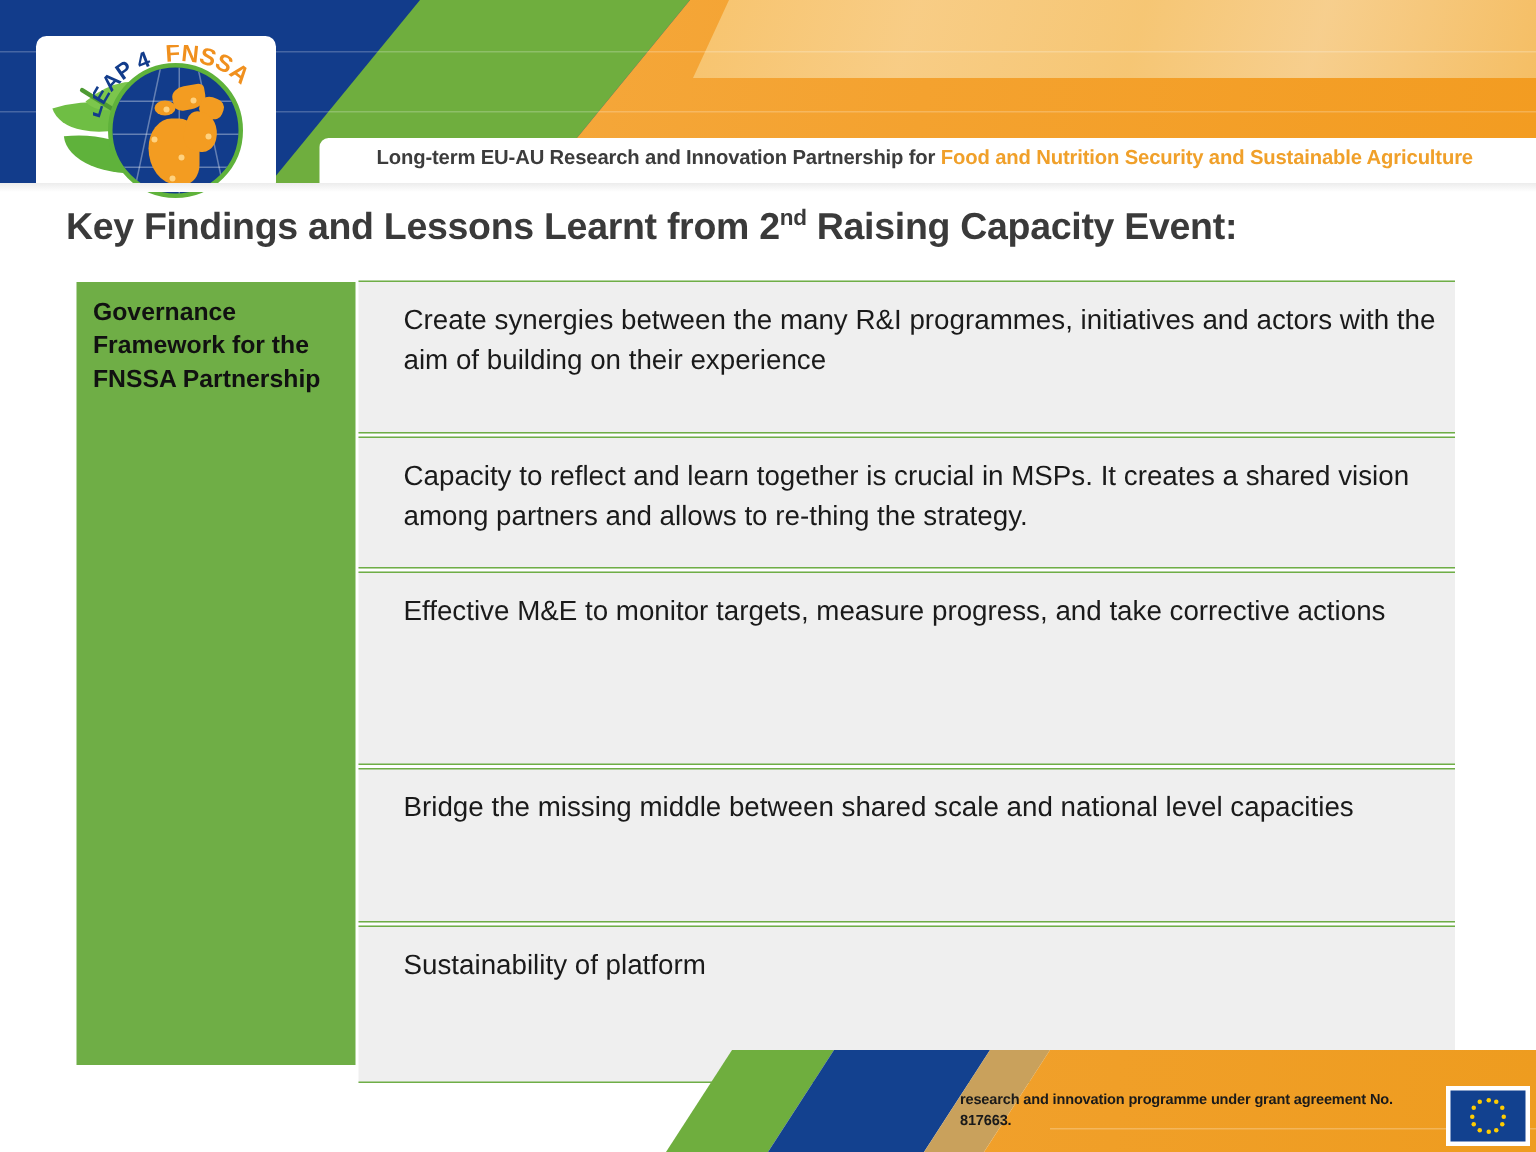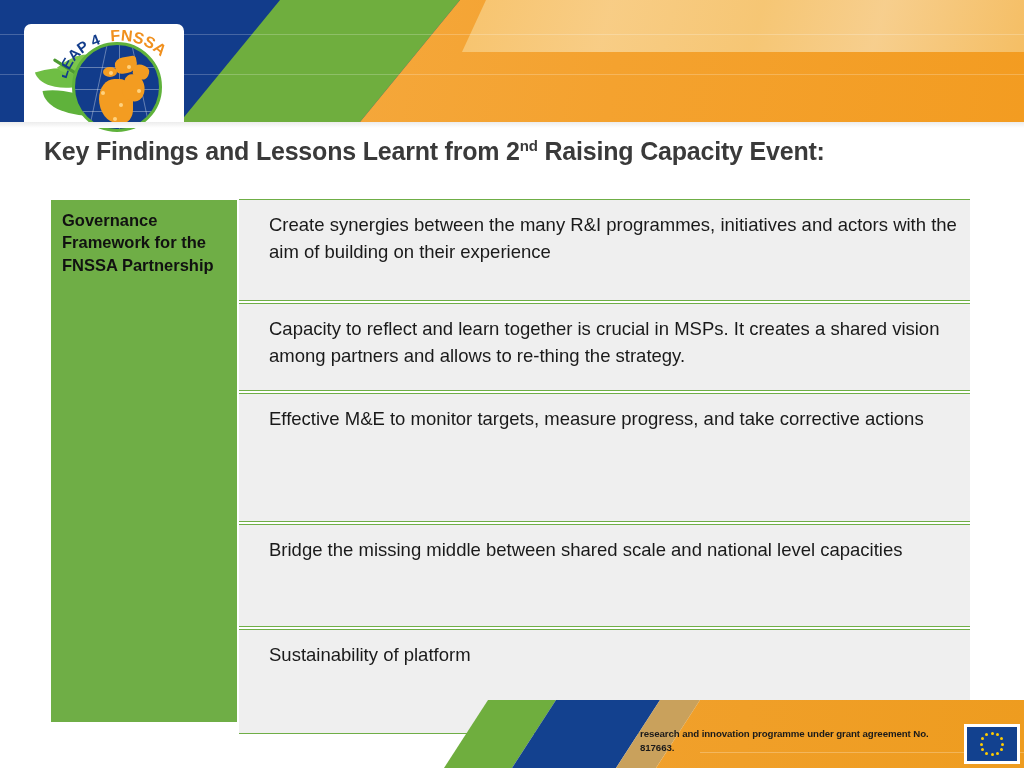--- a/index.html
+++ b/index.html
@@ -53,21 +53,21 @@
   .banner-inner{position:absolute;left:38px;top:5px;font-size:13.5px;font-weight:bold;color:#3C3C3C;letter-spacing:-.1px;white-space:nowrap;}
   .banner-inner .hl{color:#F0A02A;}
   .banner-shadow{position:absolute;left:0;top:122px;width:1024px;height:6px;
      background:linear-gradient(#ececec,#ffffff);}
 
   
   .title{position:absolute;left:44px;top:137px;font-size:25px;font-weight:bold;color:#3A3A3A;letter-spacing:-.2px;}
   .title sup{font-size:15px;vertical-align:super;}
 
   
-  .table{position:absolute;left:51px;top:199px;width:919px;height:524px;}
+  .table{position:absolute;left:51px;top:187px;width:919px;height:524px;}
   .cat-col{position:absolute;left:0;top:1px;width:186px;height:522px;background:#6FAE46;}
   .cat-label{position:absolute;left:11px;top:9px;width:168px;font-size:16.5px;font-weight:bold;color:#111;line-height:1.35;}
   .rows{position:absolute;left:188px;top:0;width:731px;height:524px;}
   .row{position:relative;width:731px;background:#EFEFEF;box-sizing:border-box;
        border-top:1.6px solid #6FAE46;border-bottom:1.6px solid #6FAE46;}
   .row + .row{margin-top:2px;}
   .row-text{position:absolute;left:18px;top:12px;width:700px;font-size:18.5px;color:#1A1A1A;line-height:1.45;margin-left:12px;}
 
   
   .footer{position:absolute;left:0;top:700px;width:1024px;height:68px;overflow:hidden;}
@@ -130,20 +130,23 @@
       <path id="arcpath" d="M 4 52 A 54 46 0 0 1 108 40" fill="none"></path>
       <text font-size="15" fill="#123C8B">
         <textPath href="#arcpath" startOffset="2%">LEAP 4</textPath>
       </text>
       <text font-size="16" fill="#F0901E">
         <textPath href="#arcpath" startOffset="48%">FNSSA</textPath>
       </text>
     </svg>
   </div>
 
+  <div class="banner">
+    <div class="banner-inner"><span>Long-term EU-AU Research and Innovation Partnership for </span><span class="hl">Food and Nutrition Security and Sustainable Agriculture</span></div>
+  </div>
   <div class="banner-shadow"></div>
 
   <div class="title"><span>Key Findings and Lessons Learnt from 2</span><sup>nd</sup><span> Raising Capacity Event:</span></div>
 
   <div class="table">
     <div class="cat-col">
       <div class="cat-label">Governance Framework for the FNSSA Partnership</div>
     </div>
     <div class="rows">
       <div class="row" style="height:102px">

